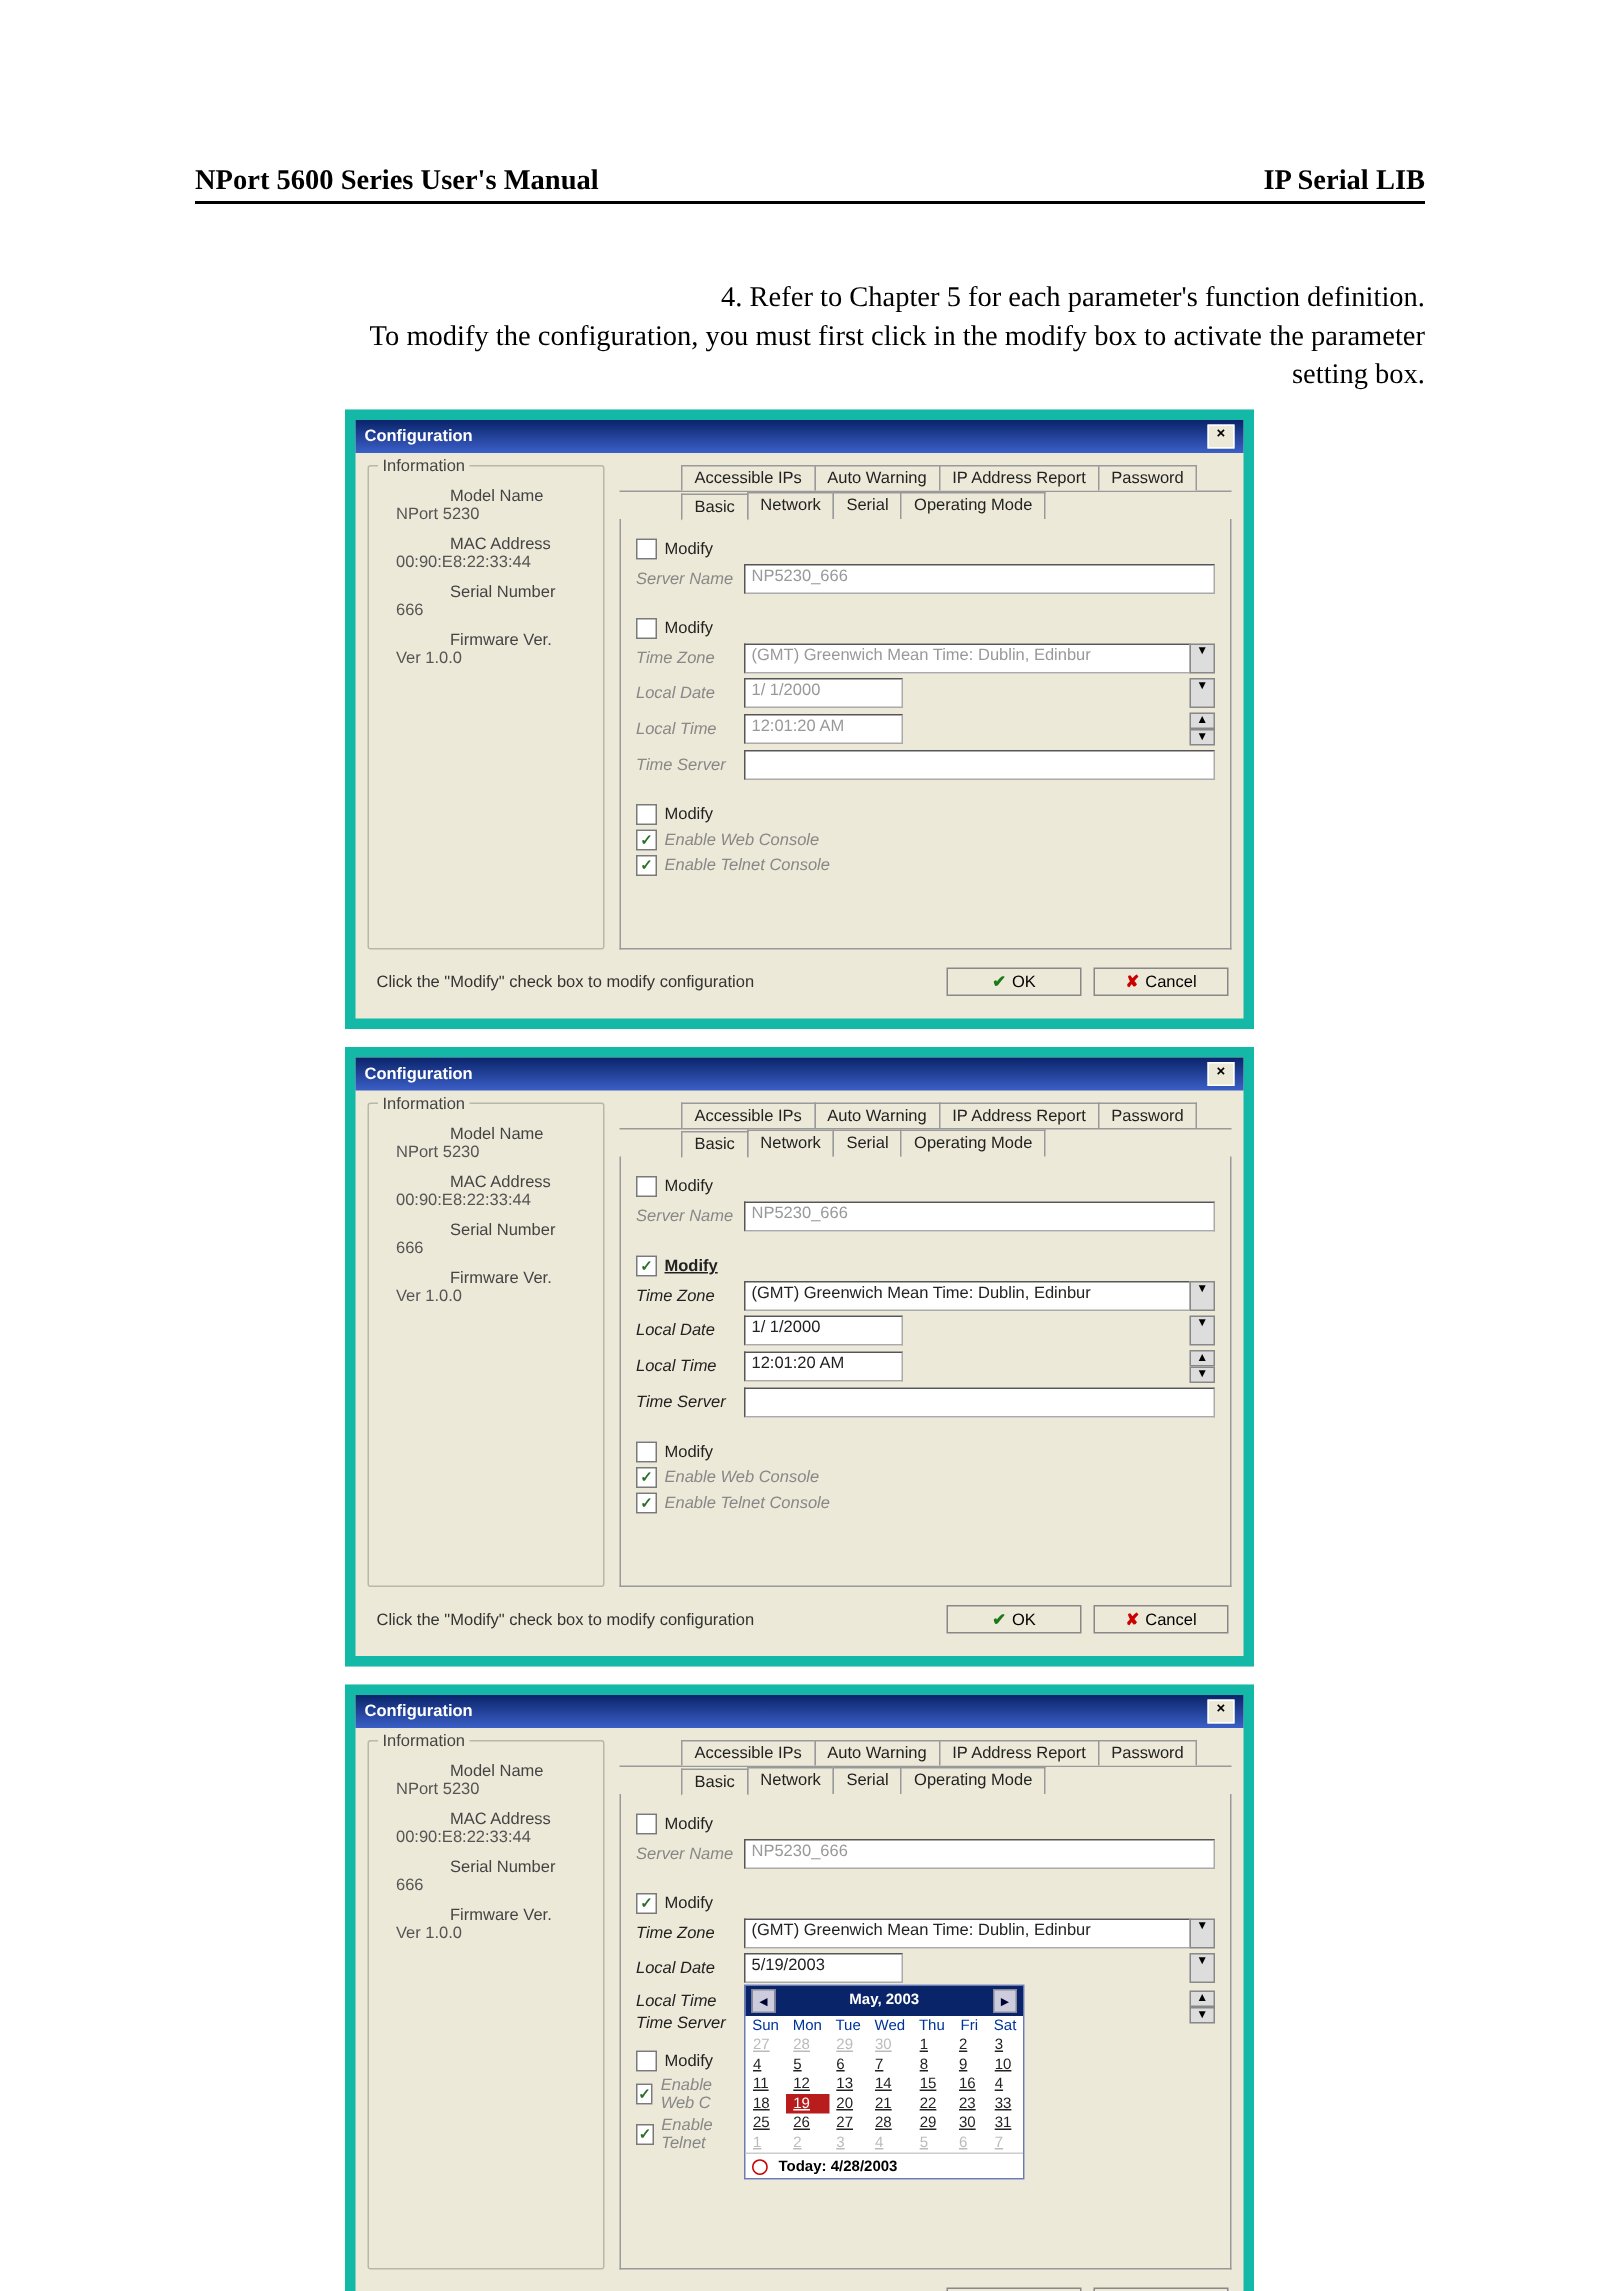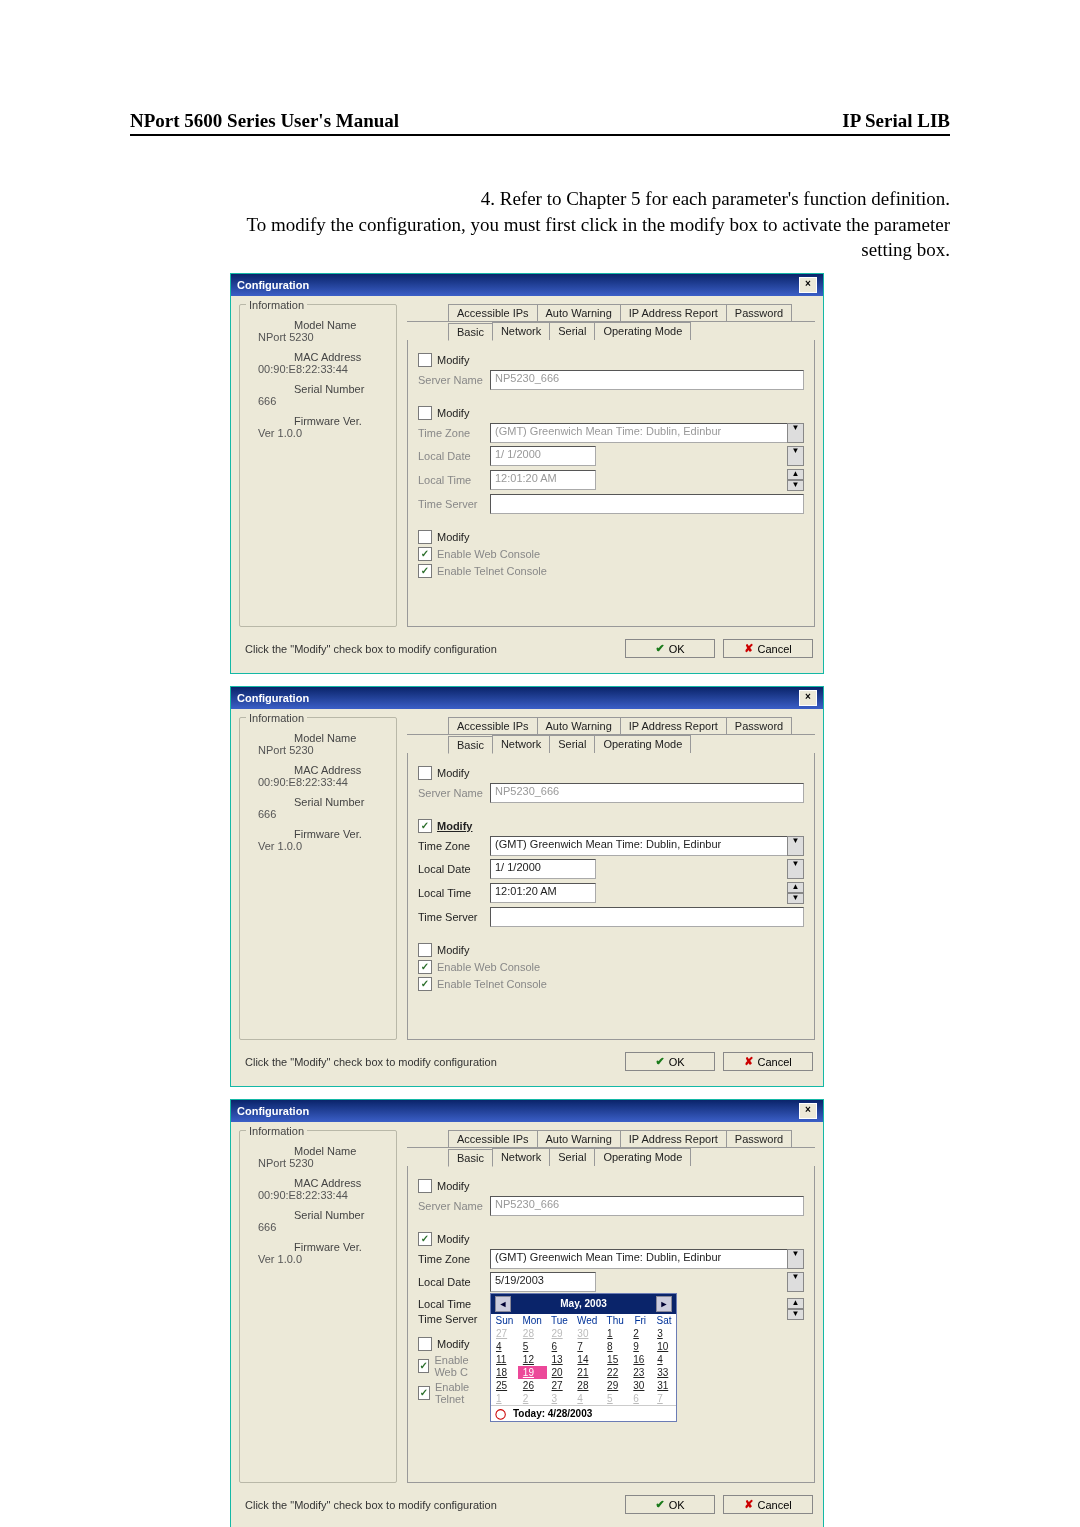--- a/index.html
+++ b/index.html
@@ -41,21 +41,21 @@
     padding-left: 100px;
     margin-top: 10px;
   }
 
   
   .dialog {
     width: 592px;
     margin-bottom: 12px;
     font-family: Tahoma, Arial, sans-serif;
     font-size: 11px;
-    border: 1px solid #14b8a6;
+    border: 7px solid #14b8a6;
     background: #ece9d8;
   }
   .titlebar {
     background: linear-gradient(#0a246a, #3b5fc7);
     color: #fff;
     font-weight: bold;
     padding: 3px 6px;
     display: flex;
     justify-content: space-between;
     align-items: center;
@@ -132,21 +132,21 @@
   .row { display: flex; align-items: center; margin: 3px 0; }
   .cb {
     width: 12px; height: 12px; border: 1px solid #7a7a7a;
     background: #fff; margin-right: 5px; display: inline-flex;
     align-items: center; justify-content: center; font-size: 10px;
     color: #2a6e2a; font-weight: bold;
   }
   .cb.checked::after { content: "✓"; }
   .modify-lbl { color: #222; }
   .modify-lbl.hot { font-weight: bold; }
-  .fld-label { width: 72px; color: #888; }
+  .fld-label { width: 72px; color: #888; font-style: italic; }
   .fld-label.on { color: #222; }
   .input {
     background: #fff; border: 1px inset #aaa; height: 16px;
     padding: 1px 4px; color: #222; flex: 1;
   }
   .input.small { width: 96px; flex: none; }
   .input.dis { color: #999; }
   .combo-btn, .spin-btn {
     width: 15px; height: 18px; border: 1px solid #888;
     background: #ddd; font-size: 8px; text-align: center;
@@ -189,21 +189,21 @@
   }
   .cal-nav {
     width: 14px; height: 14px; background: #ccd; color: #003;
     text-align: center; line-height: 14px; font-size: 9px;
     border: 1px solid #889;
   }
   .cal-grid { width: 100%; border-collapse: collapse; }
   .cal-grid th { color: #003399; font-weight: normal; padding: 1px 3px; }
   .cal-grid td { text-align: left; padding: 1px 5px; color: #222; text-decoration: underline; }
   .cal-grid td.dim { color: #bbb; }
-  .cal-grid td.sel { background: #ec4899; color: #fff; }
+  .cal-grid td.sel { background: #b91c1c; color: #fff; }
   .cal-today { border-top: 1px solid #ccc; padding: 2px 4px; color: #000; }
   .cal-today .ring { color: #c00; font-weight: bold; margin-right: 4px; }
 </style>
 </head>
 <body>
 
 <div class="page">
   <div class="header-row">
     <span>NPort 5600 Series User's Manual</span>
     <span>IP Serial LIB</span>

